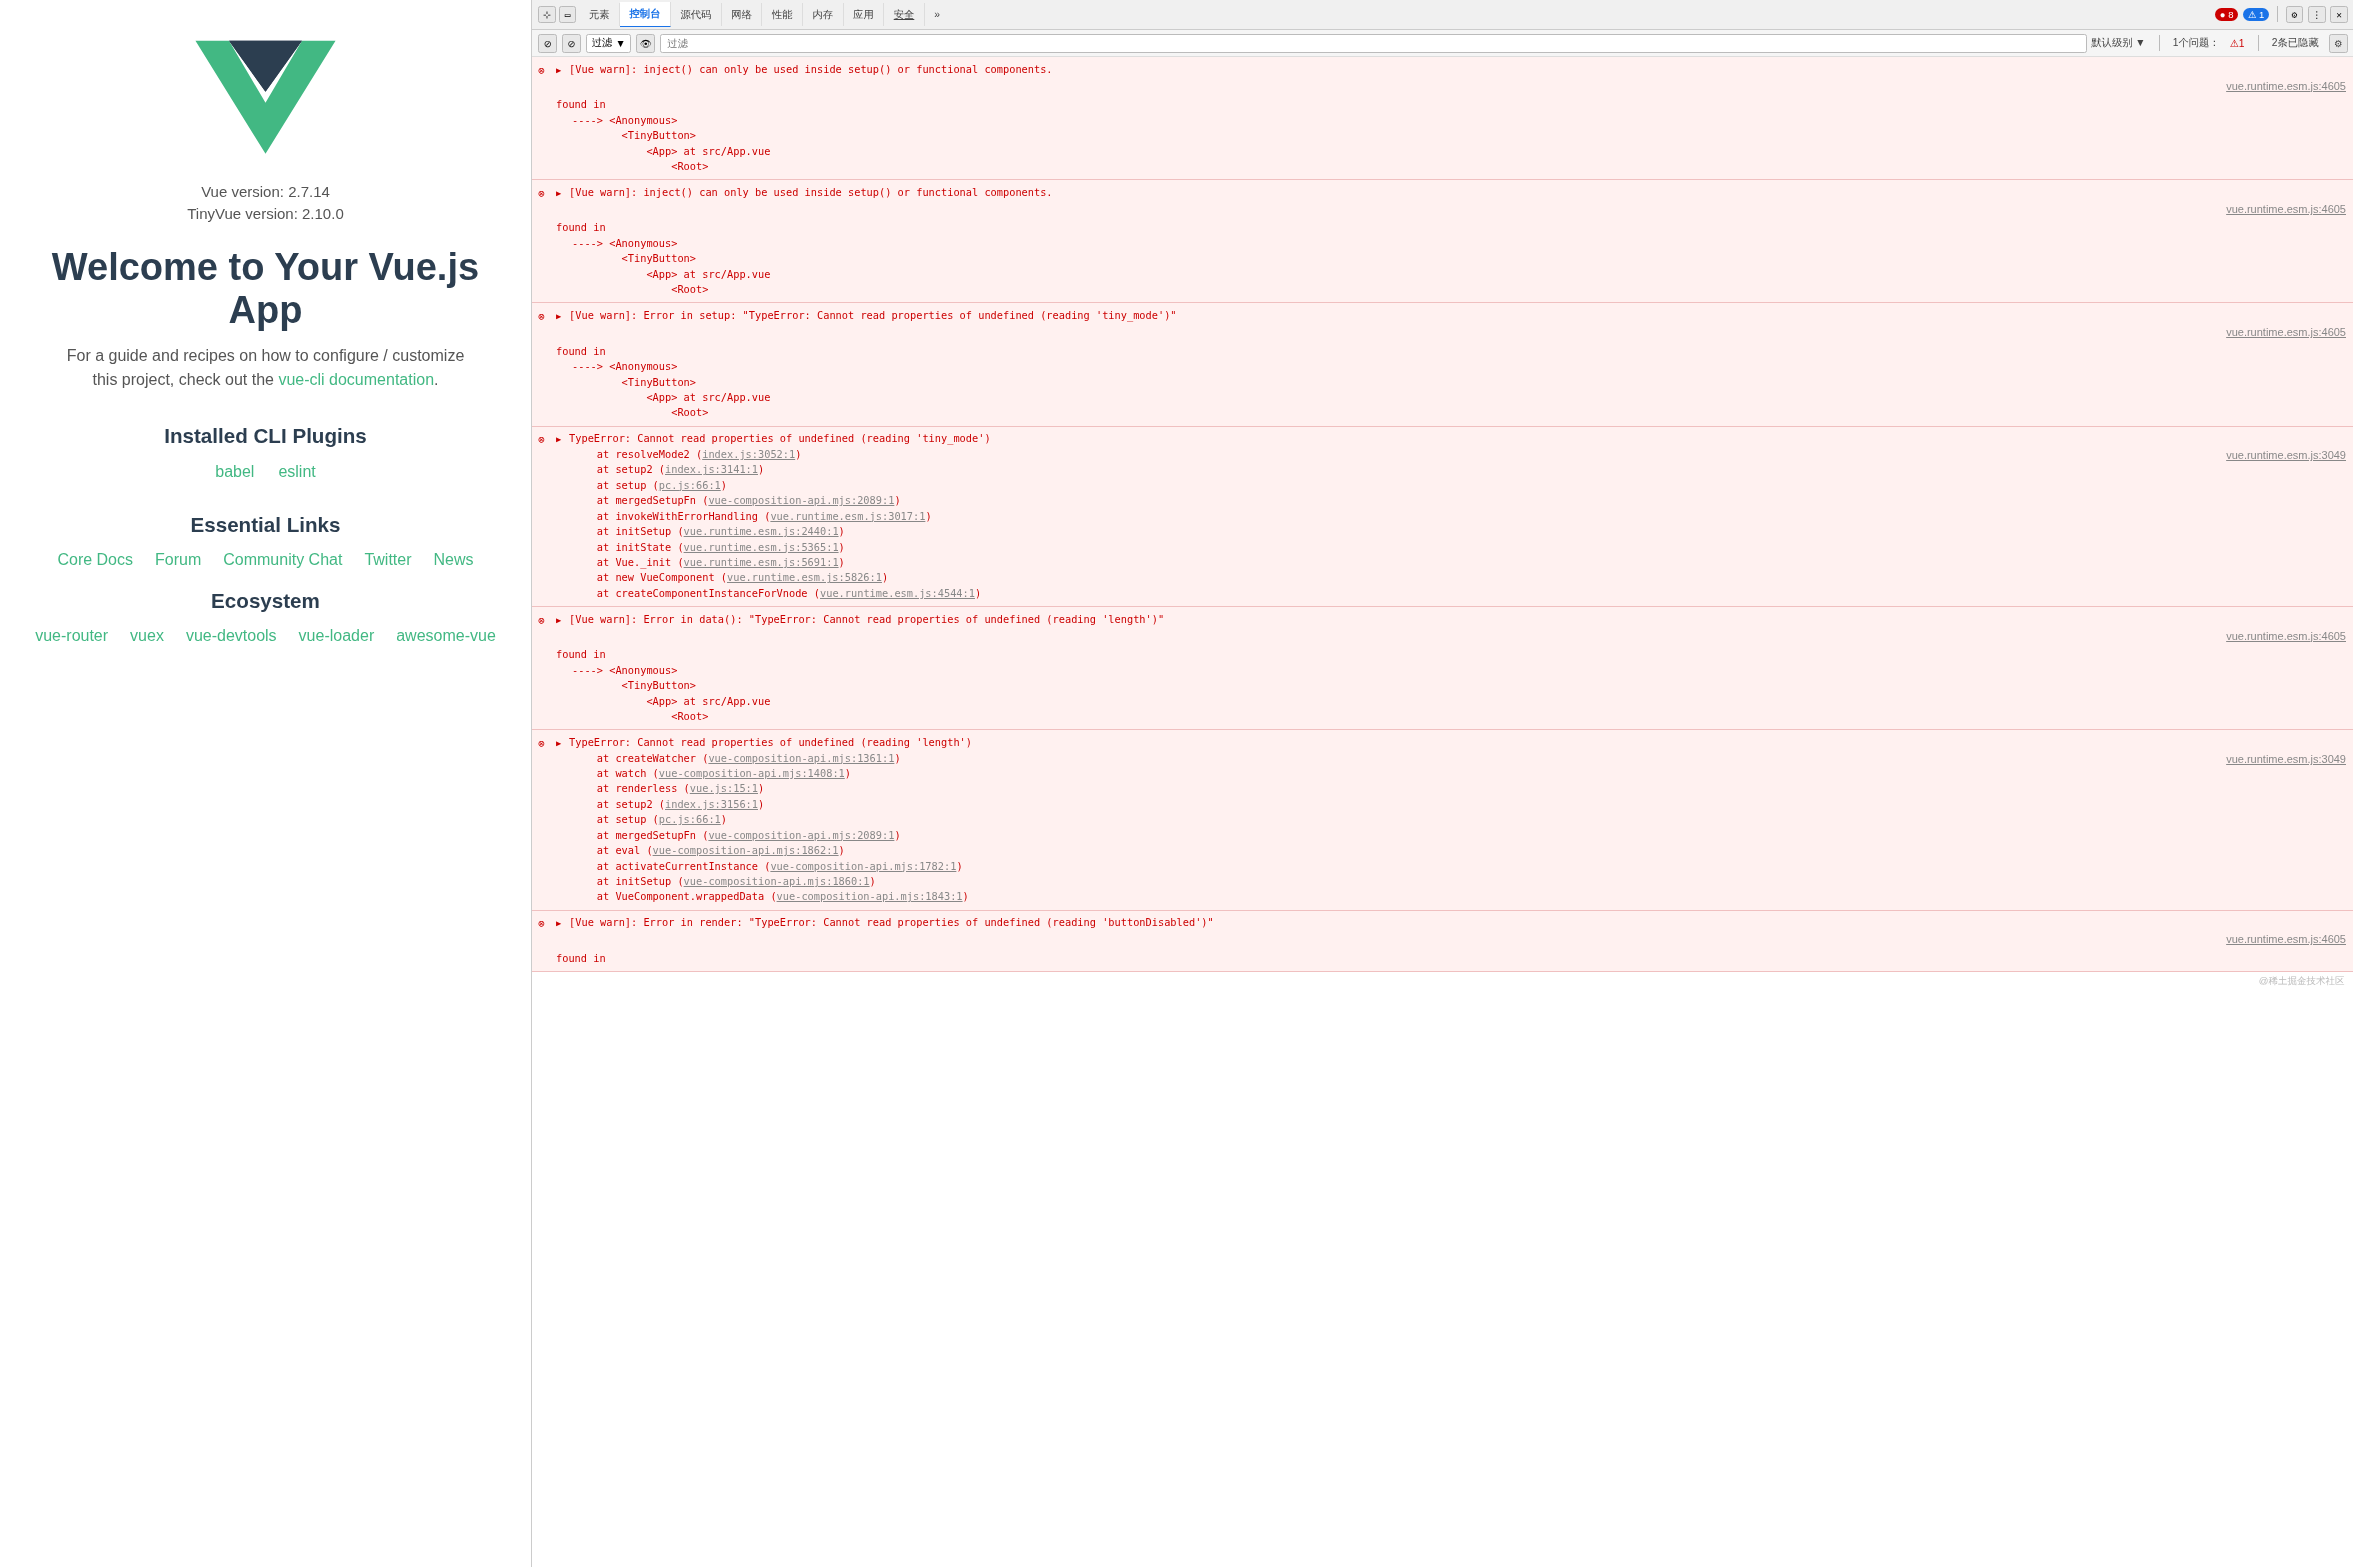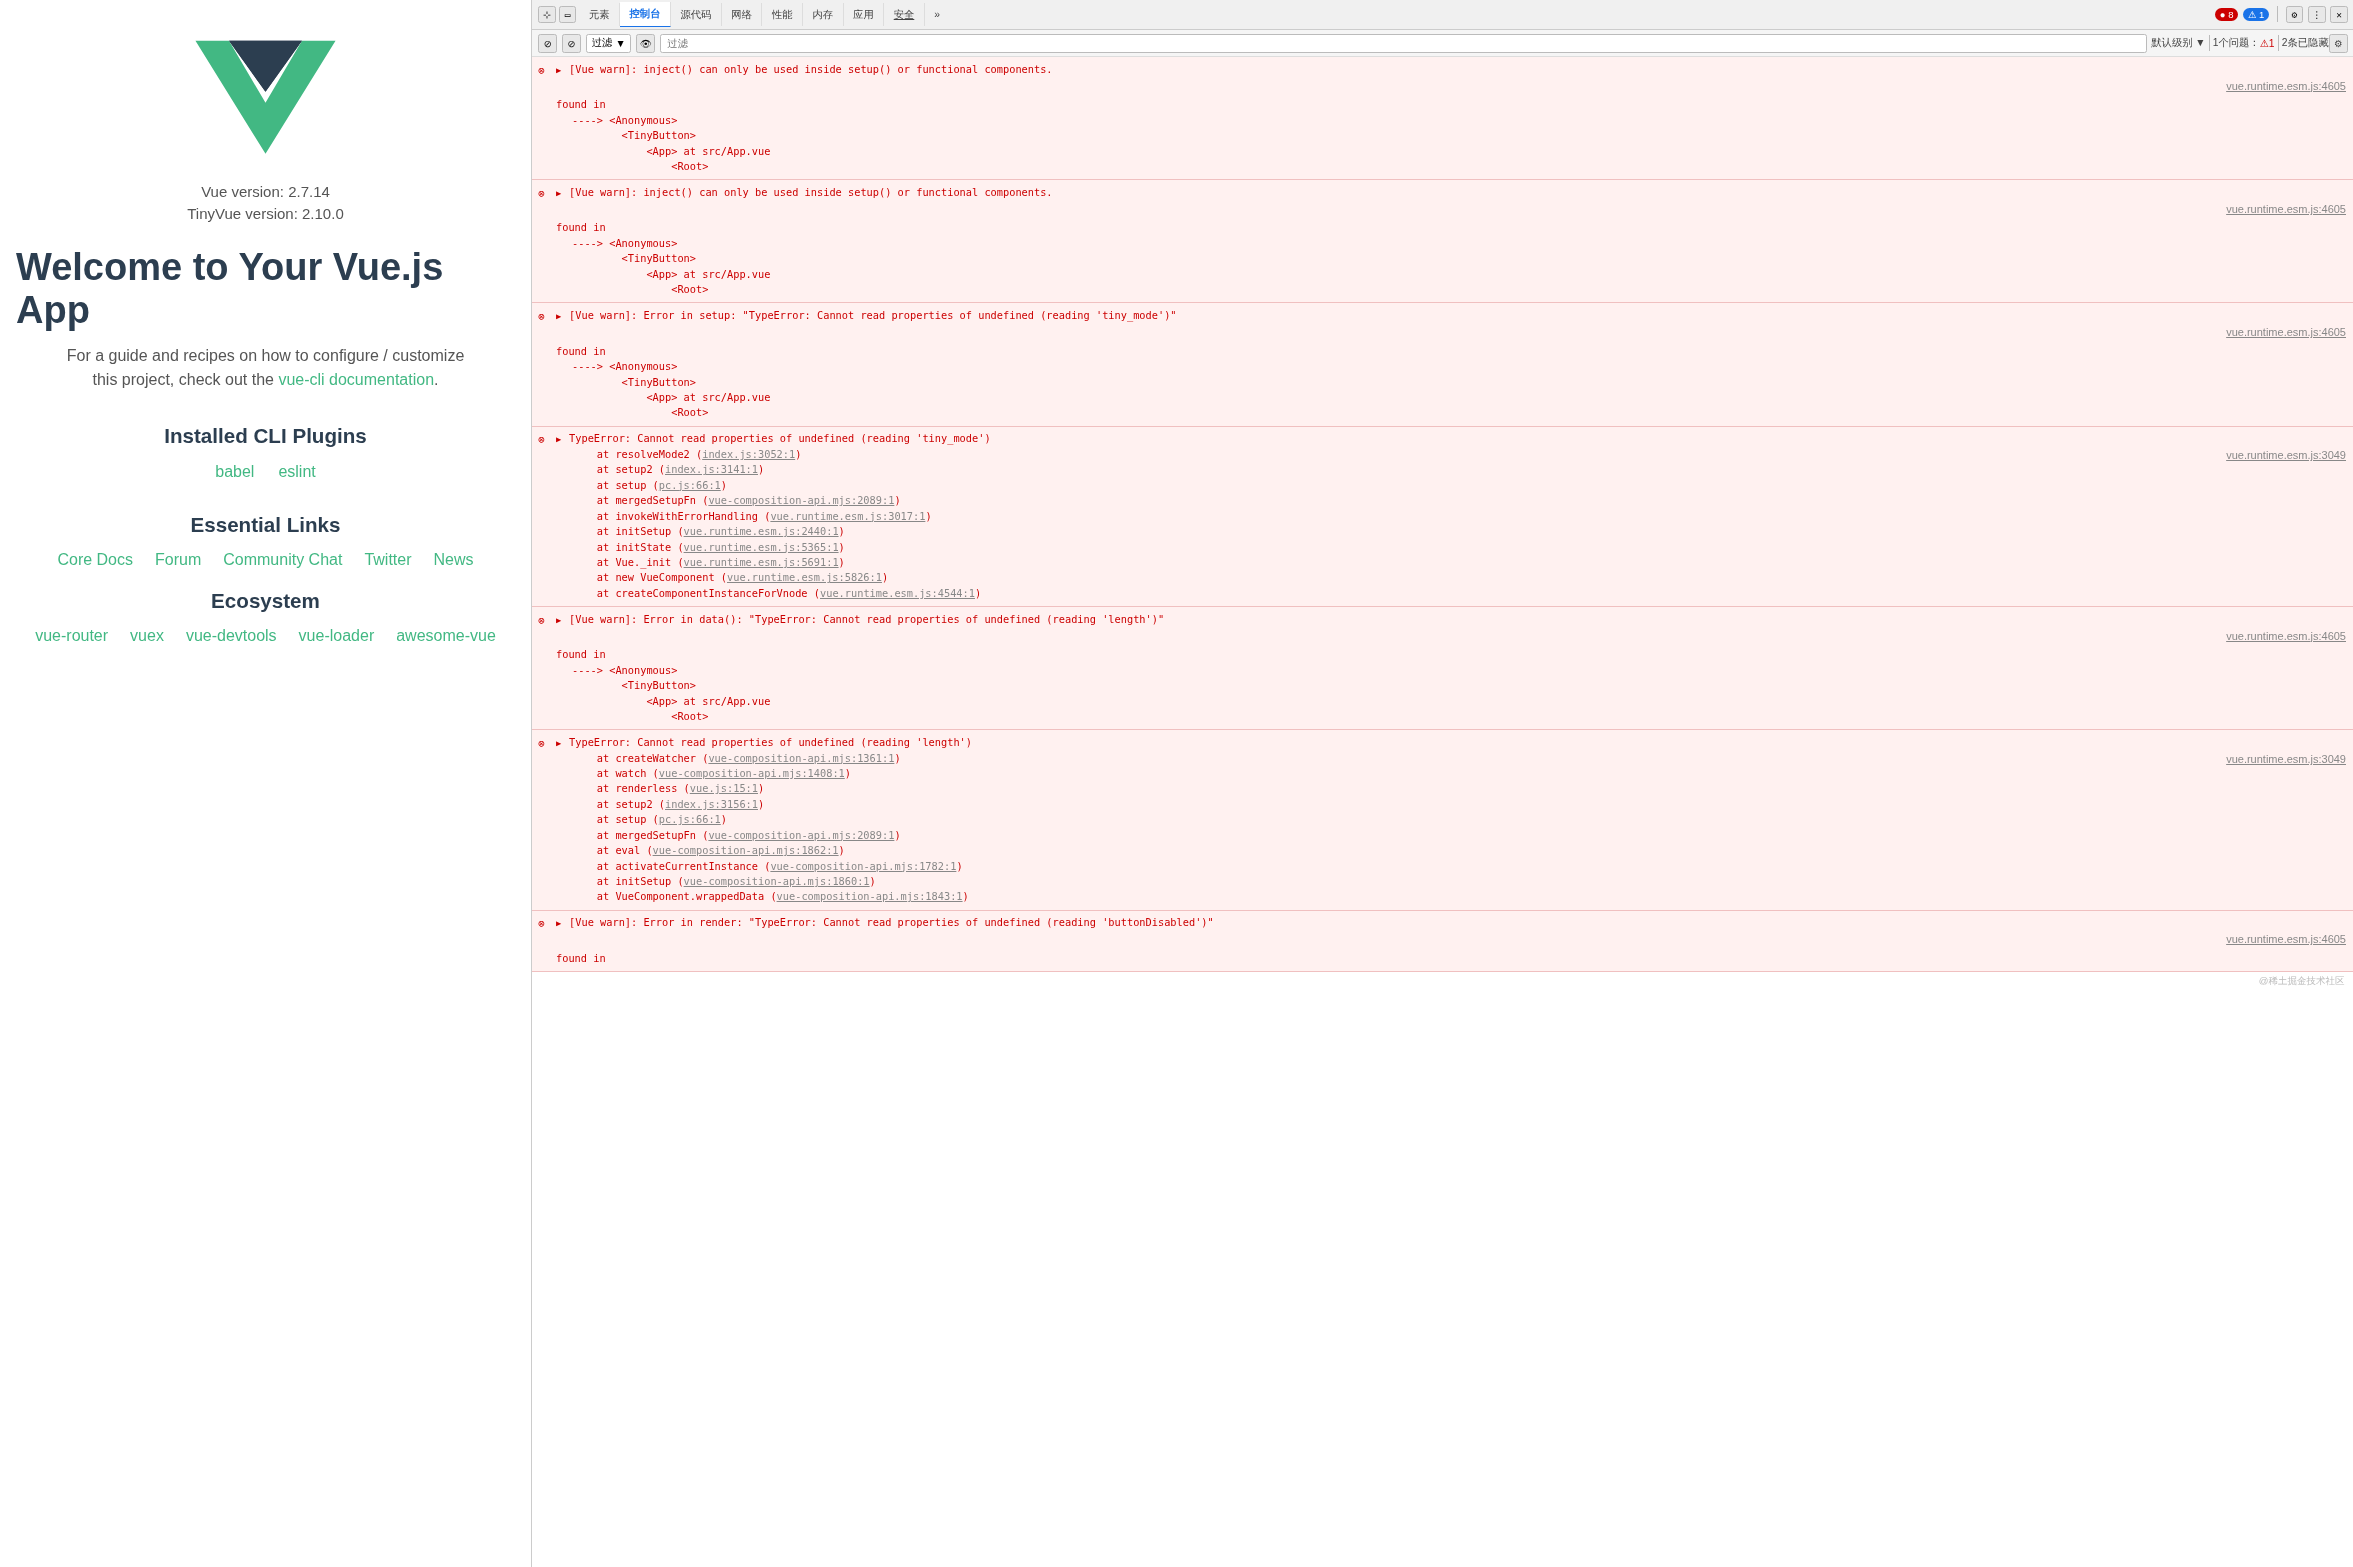--- a/index.html
+++ b/index.html
@@ -33,20 +33,21 @@
       color: #555;
       font-size: 15px;
       margin-bottom: 4.8px;
     }
 
     .welcome-title {
       font-size: 38px;
       font-weight: bold;
       color: #2c3e50;
       margin: 19px 0 12.7px 0;
+      text-align: center;
     }
 
     .welcome-desc {
       font-size: 16px;
       color: #555;
       text-align: center;
       max-width: 412px;
       line-height: 1.5;
       margin-bottom: 32px;
     }
@@ -187,21 +188,21 @@
       border: 0.8px solid #bbb;
       border-radius: 2.4px;
       padding: 1.6px 6.3px;
       font-size: 10.3px;
       background: #fff;
     }
 
     .toolbar-right {
       display: flex;
       align-items: center;
-      gap: 0;
+      gap: 10px;
       margin-left: auto;
       font-size: 10.3px;
       color: #444;
     }
 
     
     .console-content {
       flex: 1;
       overflow-y: auto;
       background: #fff;

